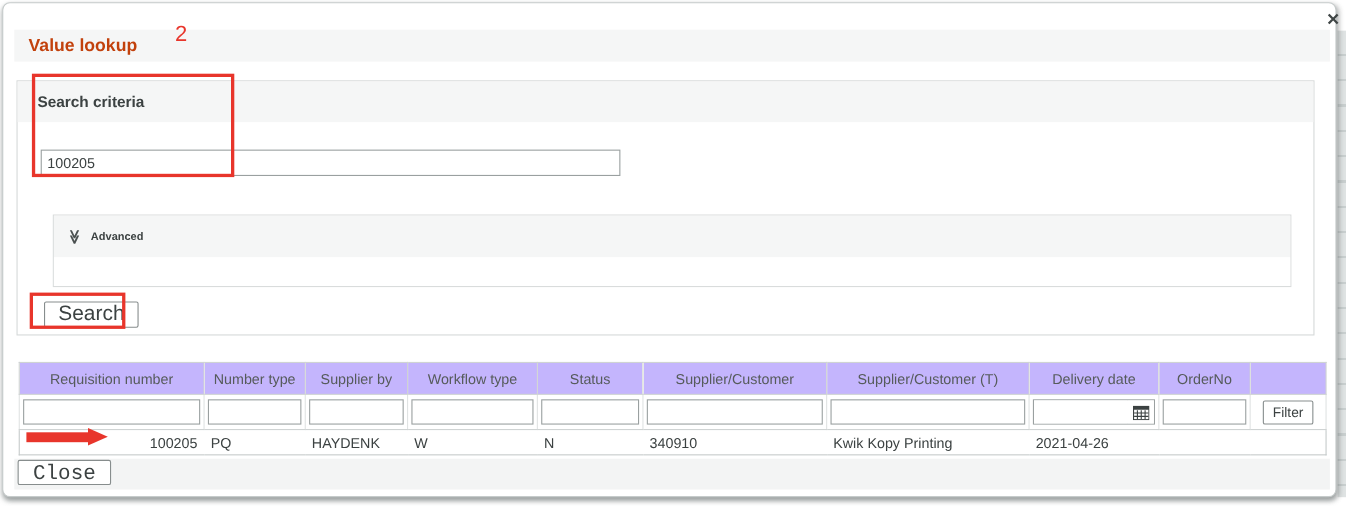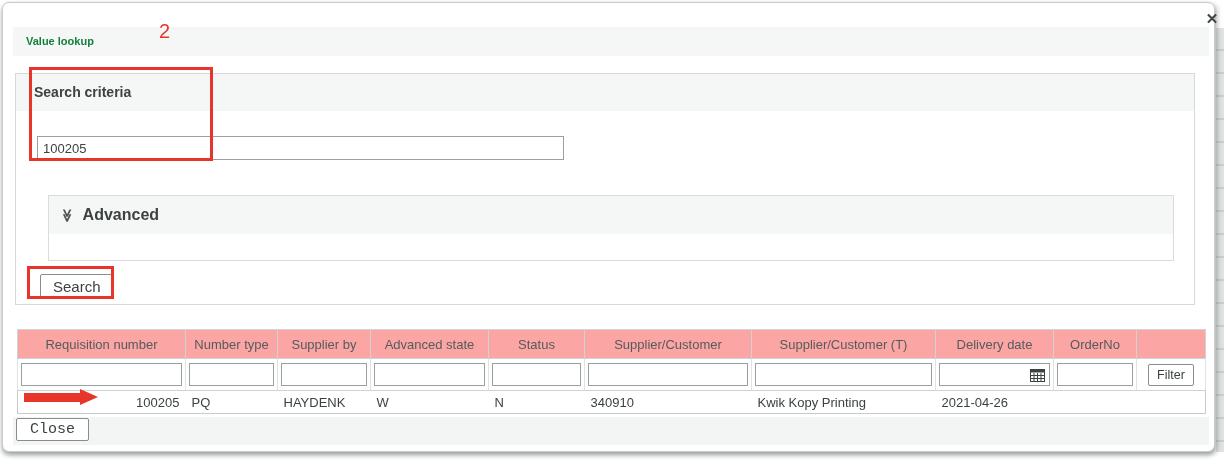--- a/index.html
+++ b/index.html
@@ -15,51 +15,51 @@
   .dialog { position:absolute; left:2px; top:2px; width:1213px; height:450px;
     background:#fff; border:1px solid #c6cbcb; border-radius:7px;
     box-shadow:0 3px 5px rgba(100,110,110,.55), 3px 2px 5px rgba(0,0,0,.15); }
 
   .close-x { position:absolute; left:1198px; top:5px; width:22px; height:22px;
     font-size:15px; font-weight:bold; color:#3f4545; text-align:center;
     line-height:22px; cursor:pointer; }
 
   .titlebar { position:absolute; left:10px; top:24px; width:1196px; height:29px;
     background:#f5f6f6; }
-  .titlebar .t { padding-left:13px; line-height:29px; font-size:11px;
-    font-weight:bold; color:#15803d; }
+  .titlebar .t { padding-left:13px; line-height:29px; font-size:16px;
+    font-weight:bold; color:#c2410c; }
 
   
   .search-panel { position:absolute; left:12px; top:70px; width:1180px; height:232px;
     background:#fff; border:1px solid #d6d9d9; }
   .sc-head { position:absolute; left:0; top:0; right:0; height:37px; background:#f5f6f6; }
   .sc-head .t { padding-left:18px; line-height:37px; font-size:14px; font-weight:bold; }
   .main-input { position:absolute; left:21px; top:62px; width:527px; height:24px;
     border:1px solid #9aa0a0; font-family:"Liberation Sans",sans-serif;
     font-size:13px; color:#3c4242; padding-left:5px; background:#fff; }
 
   .adv-panel { position:absolute; left:32px; top:121px; width:1126px;
     border:1px solid #d9dcdc; background:#fff; }
   .adv-head { height:38px; background:#f5f6f6; display:flex; align-items:center;
     padding-left:12px; cursor:pointer; }
   .chev { display:inline-block; transform:rotate(90deg); font-size:13px;
     font-weight:bold; color:#4a5050; margin-right:8px; }
-  .adv-label { font-size:16px; font-weight:bold; }
+  .adv-label { font-size:10px; font-weight:bold; }
   .adv-body { height:26px; background:#fff; }
 
   .btn { display:inline-block; background:#fff; border:1px solid #878d8d;
-    font-family:"Liberation Sans",sans-serif; font-size:15px; color:#3c4242;
+    font-family:"Liberation Sans",sans-serif; font-size:19px; color:#3c4242;
     border-radius:2px; cursor:pointer; }
   .search-btn { position:absolute; left:24px; top:200px; height:24px; padding:0 12px; }
 
   
   .results { position:absolute; left:14px; top:326px; width:1188px;
     border-collapse:collapse; table-layout:fixed; background:#fff;
     border:1px solid #c6cbcb; }
-  .results th { height:29px; background:#fca5a5; border:1px solid #cfd3d3;
+  .results th { height:29px; background:#c4b5fd; border:1px solid #cfd3d3;
     font-size:13px; font-weight:normal; color:#565b5b; text-align:center;
     overflow:hidden; white-space:nowrap; }
   .results td.f { height:32px; border:1px solid #e0e3e3; border-top:1px solid #cfd3d3;
     border-bottom:1px solid #cfd3d3; vertical-align:middle; padding:0 3px; }
   .f input { width:100%; height:23px; border:1px solid #9aa0a0;
     font-family:"Liberation Sans",sans-serif; font-size:13px; padding-left:3px; }
   .date-wrap { display:flex; align-items:center; border:1px solid #9aa0a0;
     height:23px; background:#fff; }
   .date-wrap input { border:none; flex:1; min-width:0; height:21px; }
   .cal-btn { width:24px; height:21px; display:flex; align-items:center;
@@ -128,21 +128,21 @@
         <col style="width:184px">
           <col style="width:118px">
           <col style="width:83px">
         <col style="width:69px">
       </colgroup>
       <tbody>
           <tr>
         <th>Requisition number</th>
         <th>Number type</th>
         <th>Supplier by</th>
-        <th>Advanced state</th>
+        <th>Workflow type</th>
         <th>Status</th>
         <th>Supplier/Customer</th>
         <th>Supplier/Customer (T)</th>
         <th>Delivery date</th>
         <th>OrderNo</th>
         <th></th>
       </tr>
       <tr>
         <td class="f"><input type="text" style=""></td>
         <td class="f"><input type="text" style=""></td>

